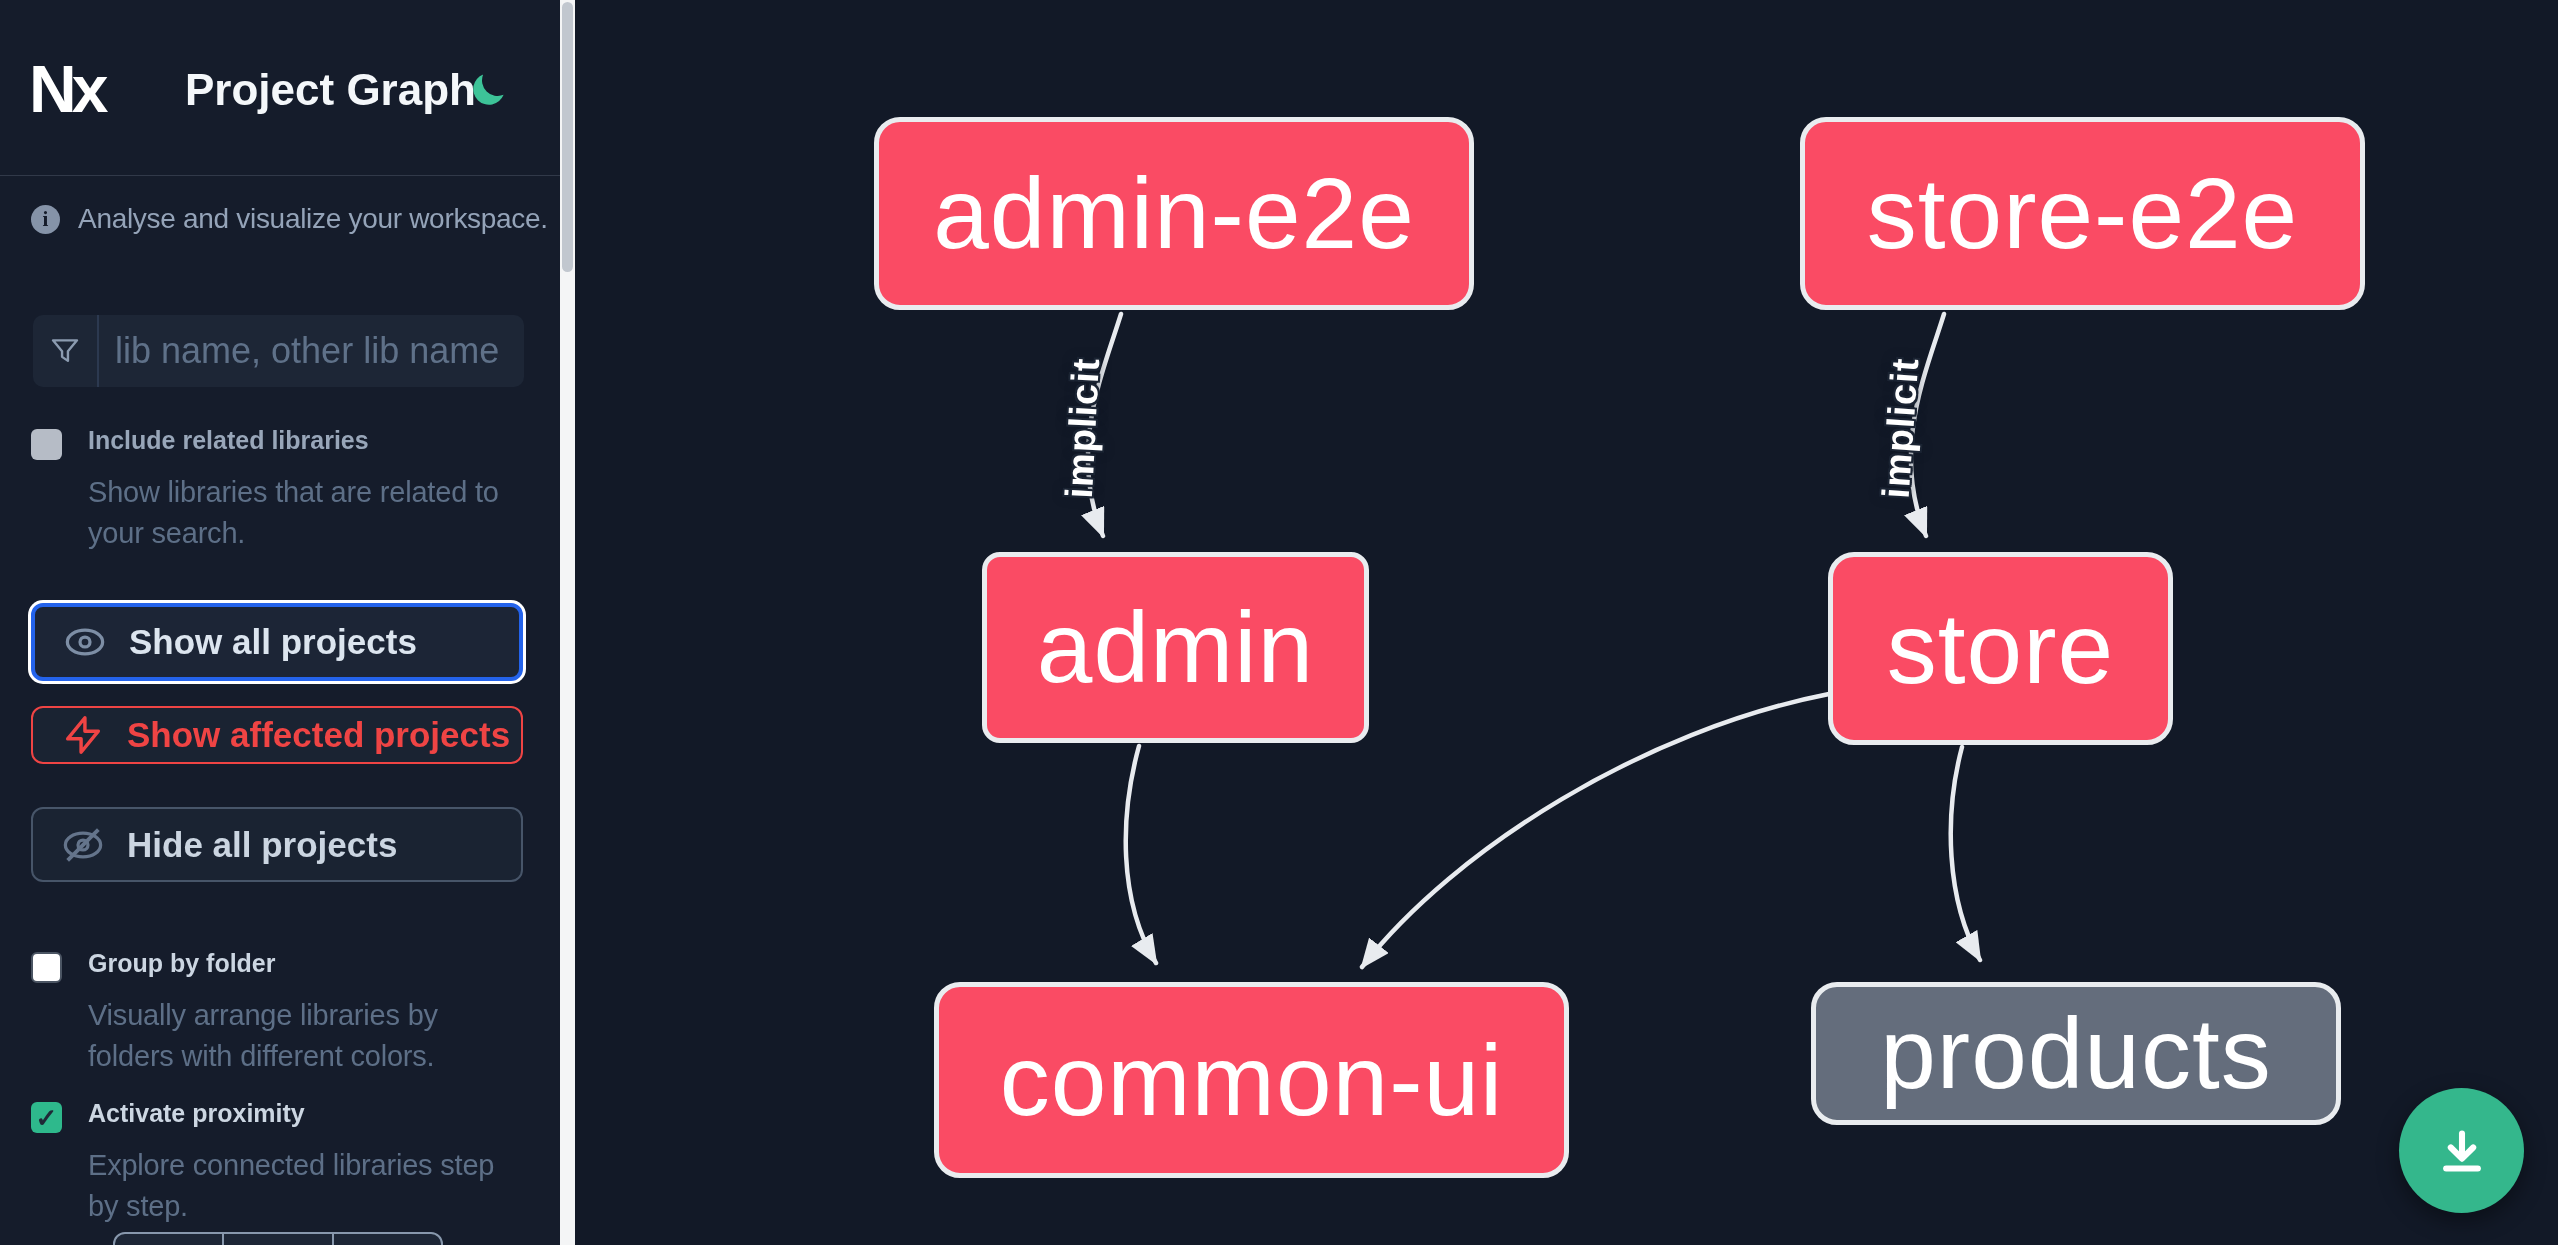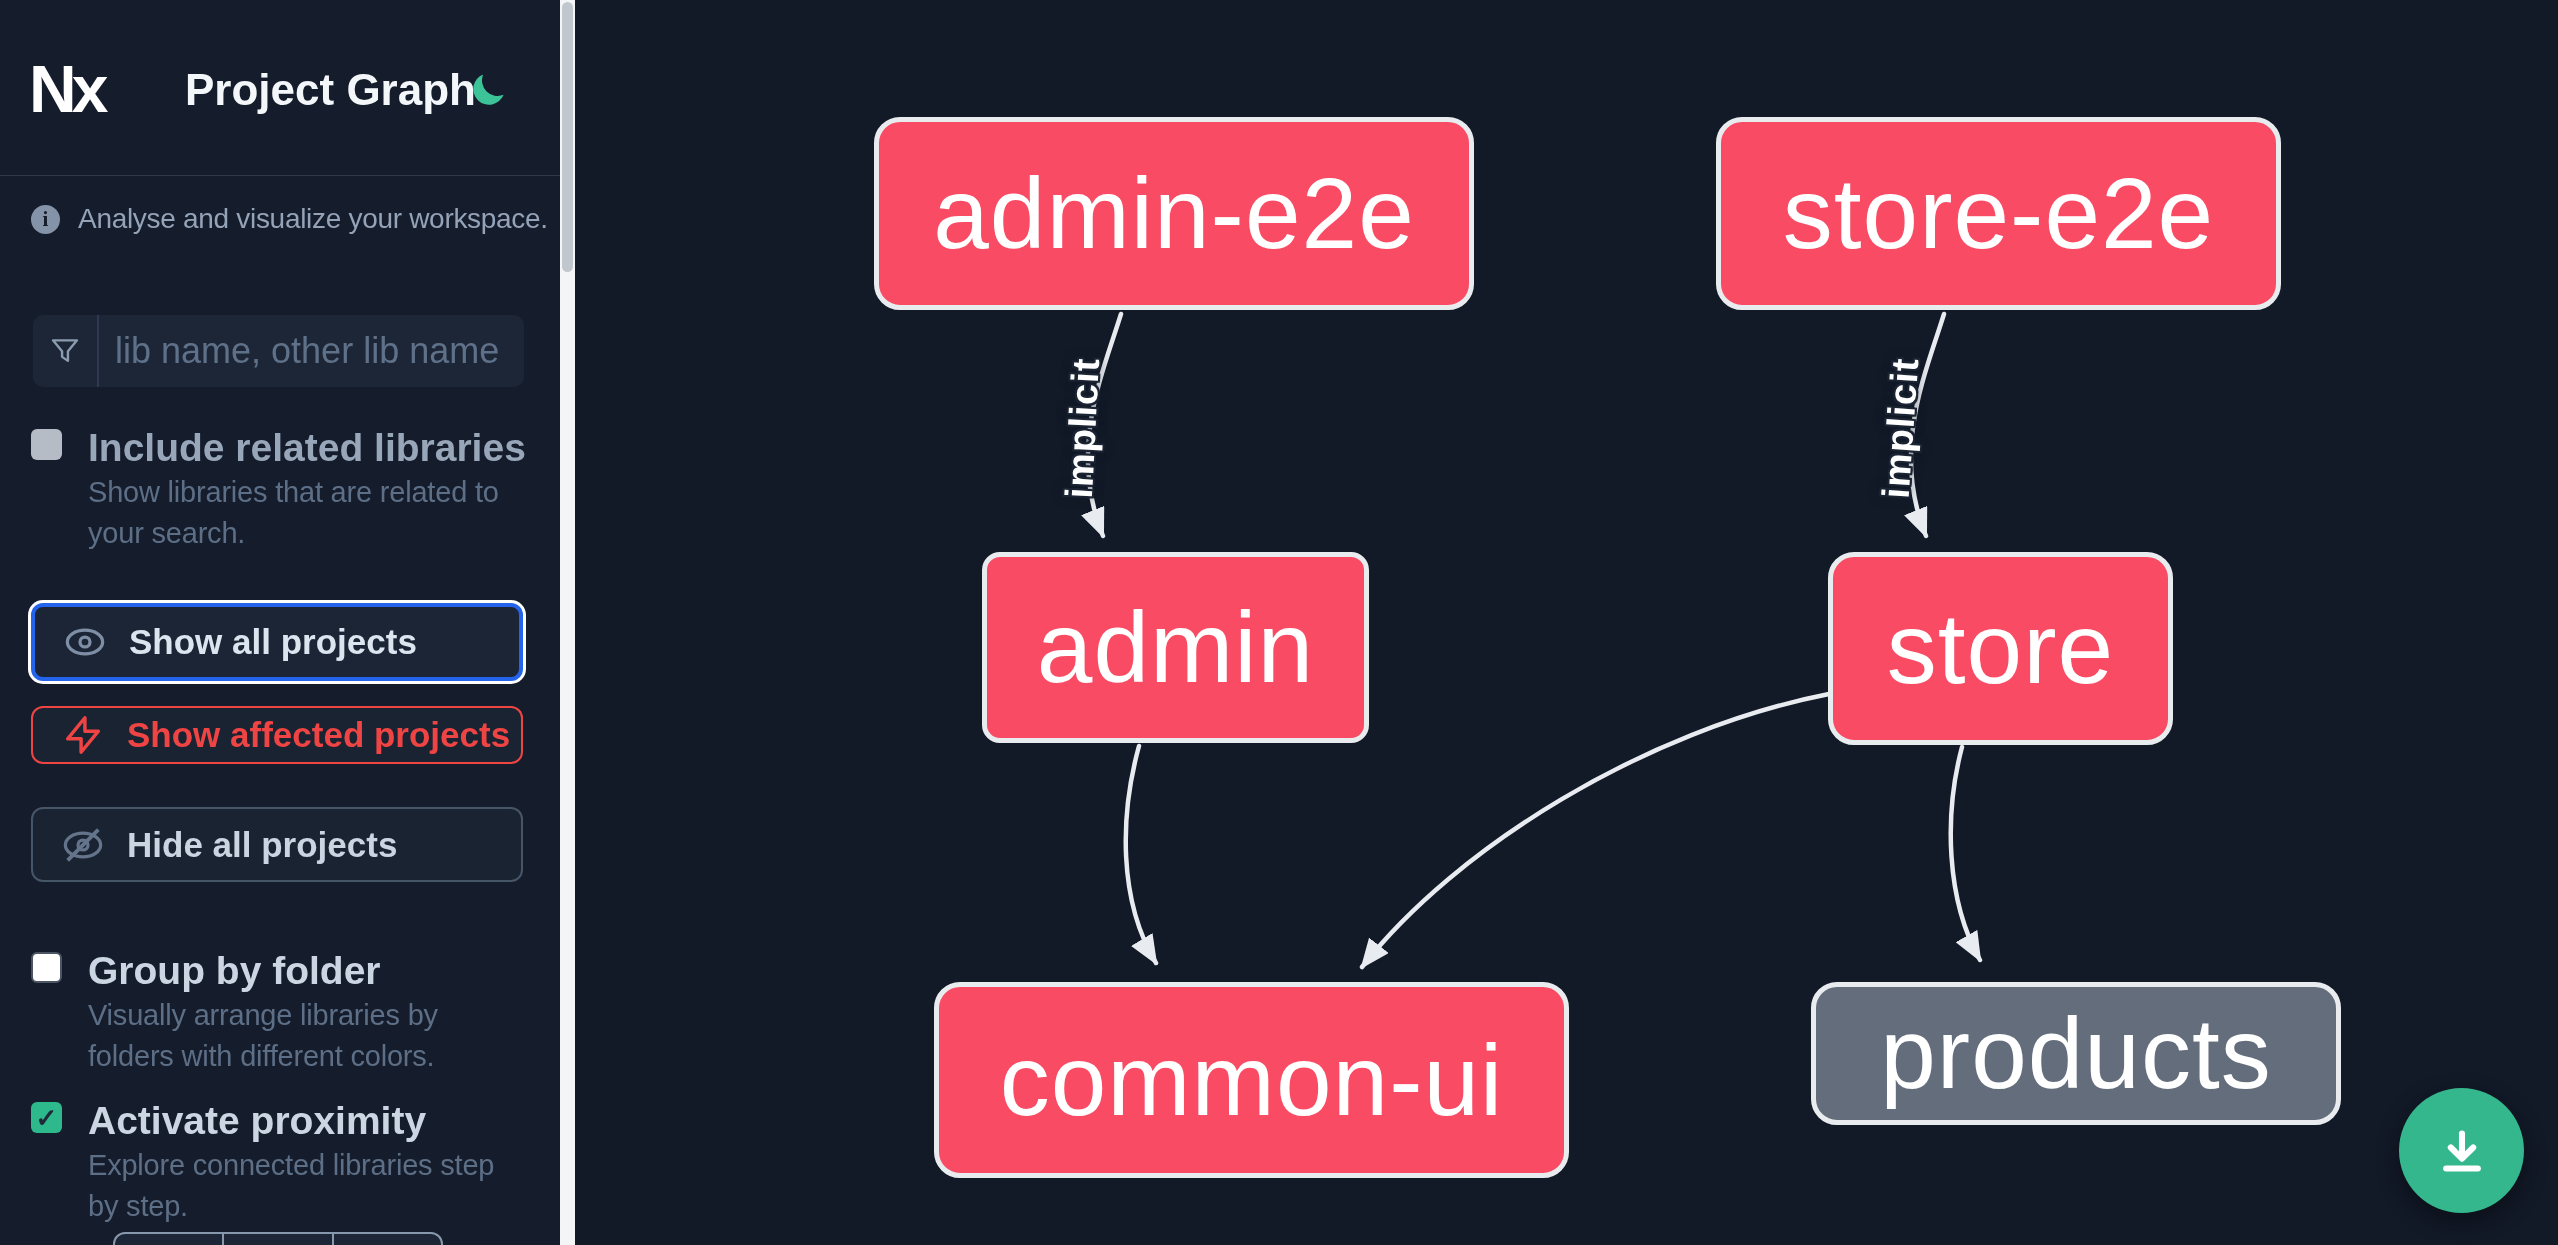--- a/index.html
+++ b/index.html
@@ -40,21 +40,21 @@
   .search .icon-cell{width:64px;height:72px;display:flex;align-items:center;justify-content:center;
           border-right:2px solid #2c3950;flex:0 0 auto;}
   .search input{flex:1;height:68px;background:transparent;border:none;outline:none;color:#cbd5e1;
           font-size:36px;padding:0 0 0 16px;font-family:"Liberation Sans",sans-serif;}
   .search input::placeholder{color:#5f7189;}
   .toggle-row{position:absolute;left:31px;width:500px;}
   .cbx{position:absolute;left:0;top:0;width:31px;height:31px;border-radius:6px;cursor:pointer;box-sizing:border-box;}
   .cbx.gray{background:#b6bcc6;}
   .cbx.white{background:#ffffff;border:2px solid #4b5563;}
   .cbx.green{background:#2eb98c;display:flex;align-items:center;justify-content:center;}
-  .tgl-label{position:absolute;left:57px;top:-3px;font-size:39px;font-weight:700;white-space:nowrap;cursor:pointer;}
+  .tgl-label{position:absolute;left:57px;top:-3px;font-size:25px;font-weight:700;white-space:nowrap;cursor:pointer;}
   .tgl-label.dim{color:#98a6b9;}
   .tgl-label.bright{color:#ccd6e2;}
   .tgl-desc{position:absolute;left:57px;color:#5d6f87;font-size:29px;letter-spacing:-.2px;line-height:41px;white-space:nowrap;}
   .btn{position:absolute;left:31px;width:492px;display:flex;align-items:center;border-radius:12px;
        box-sizing:border-box;background:#1a2332;cursor:pointer;}
   .btn .bicon{margin-left:27px;width:46px;height:46px;flex:0 0 auto;}
   .btn .blabel{margin-left:21px;font-size:35px;font-weight:600;white-space:nowrap;}
   .btn-showall{top:603px;height:78px;border:4px solid #2463eb;box-shadow:0 0 0 3px #ffffff;background:#1c2536;}
   .btn-showall .blabel{color:#dce5ef;}
   .btn-affected{top:706px;height:58px;border:2px solid #ef4444;}
@@ -84,21 +84,21 @@
       <path d="M 1944 314 C 1925 375, 1891 450, 1926 536" marker-end="url(#arr)"></path>
       <path d="M 1139 746 C 1120 815, 1118 900, 1156 963" marker-end="url(#arr)"></path>
       <path d="M 1829 694 C 1645 730, 1455 848, 1362 967" marker-end="url(#arr)"></path>
       <path d="M 1962 747 C 1944 815, 1946 900, 1980 960" marker-end="url(#arr)"></path>
     </g>
   </svg>
 
   <div class="node pink" style="left:874px;top:117px;width:600px;height:193px;">
     <span>admin-e2e</span>
   </div>
-  <div class="node pink" style="left:1716px;top:117px;width:565px;height:193px;">
+  <div class="node pink" style="left:1800px;top:117px;width:565px;height:193px;">
     <span>store-e2e</span>
   </div>
   <div class="node pink" style="left:982px;top:552px;width:387px;height:191px;border-radius:18px;">
     <span>admin</span>
   </div>
   <div class="node pink" style="left:1828px;top:552px;width:345px;height:193px;">
     <span>store</span>
   </div>
   <div class="node pink" style="left:934px;top:982px;width:635px;height:196px;">
     <span>common-ui</span>

